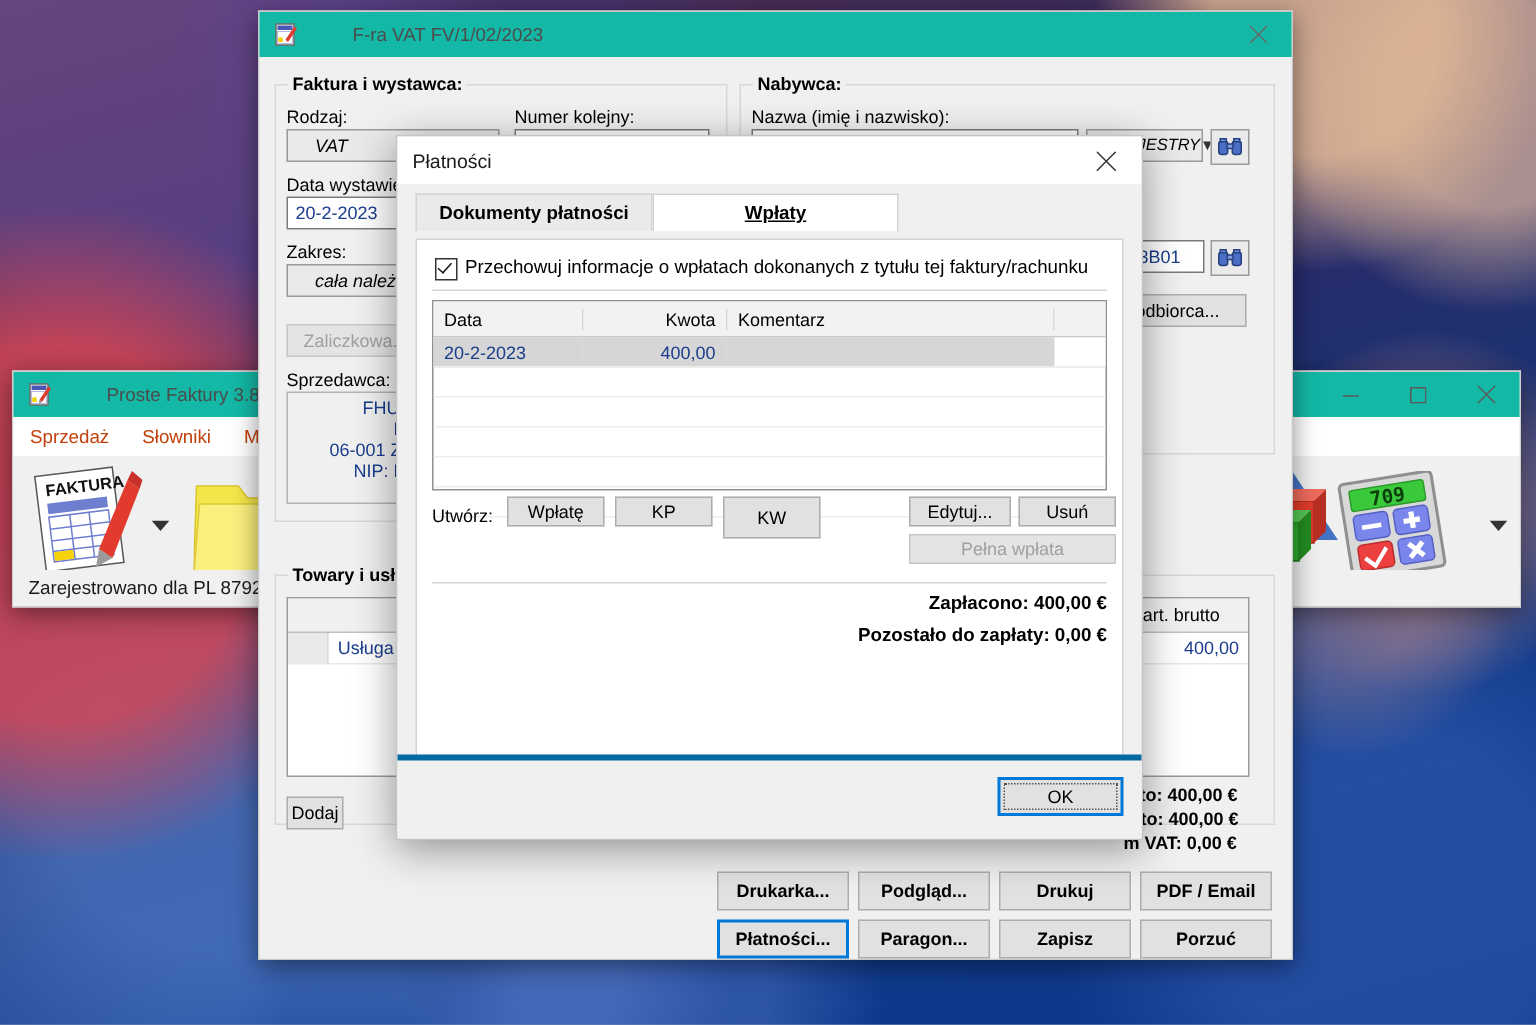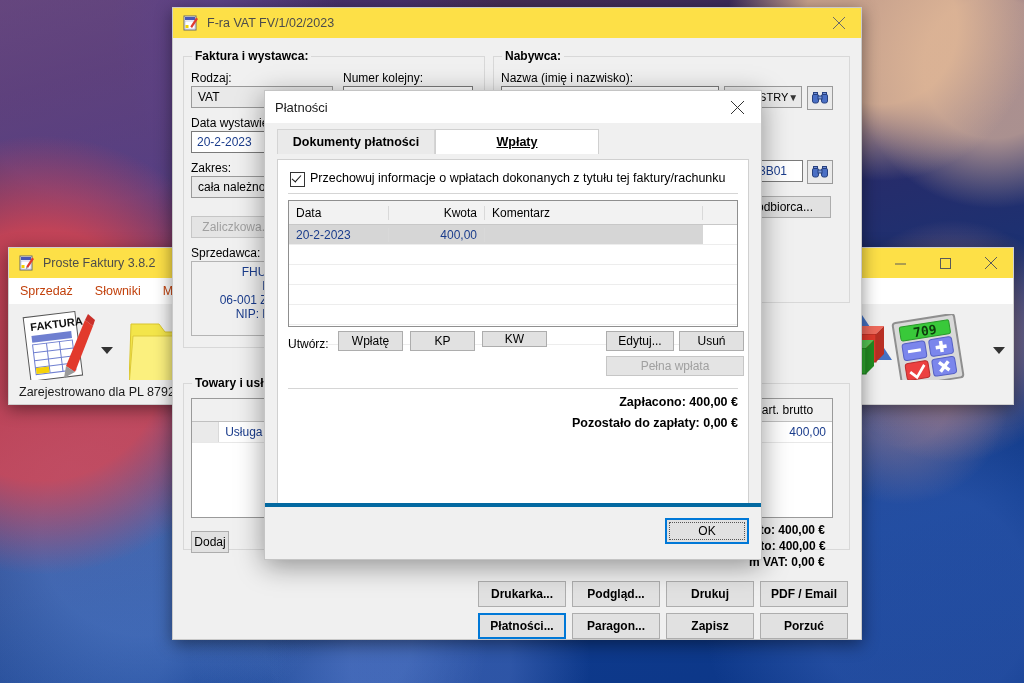--- a/index.html
+++ b/index.html
@@ -23,37 +23,37 @@
       radial-gradient(circle at 42% 97%, rgba(120,150,230,.30) 0 9%, rgba(120,150,230,0) 18%),
       radial-gradient(circle at 14% 78%, rgba(110,155,235,.30) 0 10%, rgba(110,155,235,0) 20%),
       radial-gradient(circle at 4% 88%, rgba(120,160,235,.26) 0 12%, rgba(120,160,235,0) 22%),
       radial-gradient(circle at 33% 93%, rgba(130,165,235,.26) 0 8%, rgba(130,165,235,0) 16%),
       radial-gradient(circle at 90% 88%, rgba(90,130,220,.28) 0 10%, rgba(90,130,220,0) 20%),
       linear-gradient(165deg,#5a3a55 0%,#4b2f52 10%,#3a2a5e 24%,#2b2a68 38%,#1e3070 52%,#13377f 66%,#0e3a8c 80%,#0c3687 100%);
     background-color:#133a86;
   }
   
   .win{position:absolute;background:#f0f0f0;box-shadow:0 4px 16px rgba(0,0,0,.45);}
-  .win-title{height:30px;background:#fde047;display:flex;align-items:center;}
+  .win-title{height:30px;background:#14b8a6;display:flex;align-items:center;gap:28px;}
   .win-title .t-ico{width:16px;height:16px;margin:0 8px 0 10px;flex:none;}
   .win-title .t-txt{font-size:12.5px;color:#4c4c4c;flex:1;}
   .caption-btns{display:flex;height:30px;}
   .cbtn{width:45px;height:30px;display:flex;align-items:center;justify-content:center;color:#5a5a5a;}
   .cbtn svg{display:block;}
   
   #invoiceWin{left:172px;top:7px;width:688px;height:631px;border:1px solid #c9c9c9;}
   #invBody{position:absolute;left:0;top:30px;right:0;bottom:0;background:#f0f0f0;}
   .grp{position:absolute;border:1px solid #d8d8d8;}
   .grp>.lg{position:absolute;top:-8px;left:8px;background:#f0f0f0;padding:0 3px;font-weight:bold;font-size:12px;}
   .lbl{position:absolute;font-size:12px;color:#000;}
   .fld{position:absolute;border:1px solid #7a7a7a;background:#fff;color:#1a3c8c;
        font-size:12px;padding:3px 5px;box-sizing:border-box;overflow:hidden;white-space:nowrap;}
   .fld.ro{background:#f0f0f0;border:1px solid #b4b4b4;}
   .combo{position:absolute;border:1px solid #9a9a9a;background:#e9e9e9;font-size:12px;
-         box-sizing:border-box;display:flex;align-items:center;padding-left:6px;}
+         box-sizing:border-box;display:flex;align-items:center;padding-left:18px;font-style:italic;}
   .combo .arr{margin-left:auto;margin-right:6px;color:#333;font-size:10px;}
   .btn{position:absolute;box-sizing:border-box;background:#e1e1e1;border:1px solid #adadad;
        font-size:12px;display:flex;align-items:center;justify-content:center;
        font-family:"Liberation Sans",sans-serif;color:#000;}
   .btn.bold{font-weight:bold;}
   .btn.disabled{color:#a0a0a0;background:#e4e4e4;border-color:#c6c6c6;}
   .btn.focus{border:2px solid #0078d7;}
   .bin{position:absolute;border:1px solid #9a9a9a;background:#eaeaea;display:flex;
        align-items:center;justify-content:center;}
   .tblbox{position:absolute;border:1px solid #9a9a9a;background:#fff;overflow:hidden;}
@@ -413,21 +413,21 @@
             <div class="c cdiv" style="width:100px;"></div>
             <div class="c cdiv" style="width:96px;"></div>
             <div class="c cdiv" style="width:218px;"></div>
             <div class="c" style="flex:1;"></div>
           </div>
       </div>
 
       <div class="utw-lbl" style="left:10px;top:177px;">Utwórz:</div>
       <div class="btn" style="left:60px;top:171px;width:65px;height:20px;">Wpłatę</div>
       <div class="btn" style="left:132px;top:171px;width:65px;height:20px;">KP</div>
-      <div class="btn" style="left:204px;top:171px;width:65px;height:16px;">KW</div>
+      <div class="btn" style="left:204px;top:171px;width:65px;height:28px;">KW</div>
       <div class="btn" style="left:328px;top:171px;width:68px;height:20px;">Edytuj...</div>
       <div class="btn" style="left:401px;top:171px;width:65px;height:20px;">Usuń</div>
       <div class="btn disabled" style="left:328px;top:196px;width:138px;height:20px;">Pełna wpłata</div>
 
       <div class="hr" style="left:10px;top:228px;right:10px;"></div>
       <div style="position:absolute;right:10px;top:235px;font-weight:bold;font-size:12.5px;text-align:center;">Zapłacono: 400,00 €</div>
       <div style="position:absolute;right:10px;top:256px;font-weight:bold;font-size:12.5px;">Pozostało do zapłaty: 0,00 €</div>
     </div>
 
     <div id="dlgFooter">

